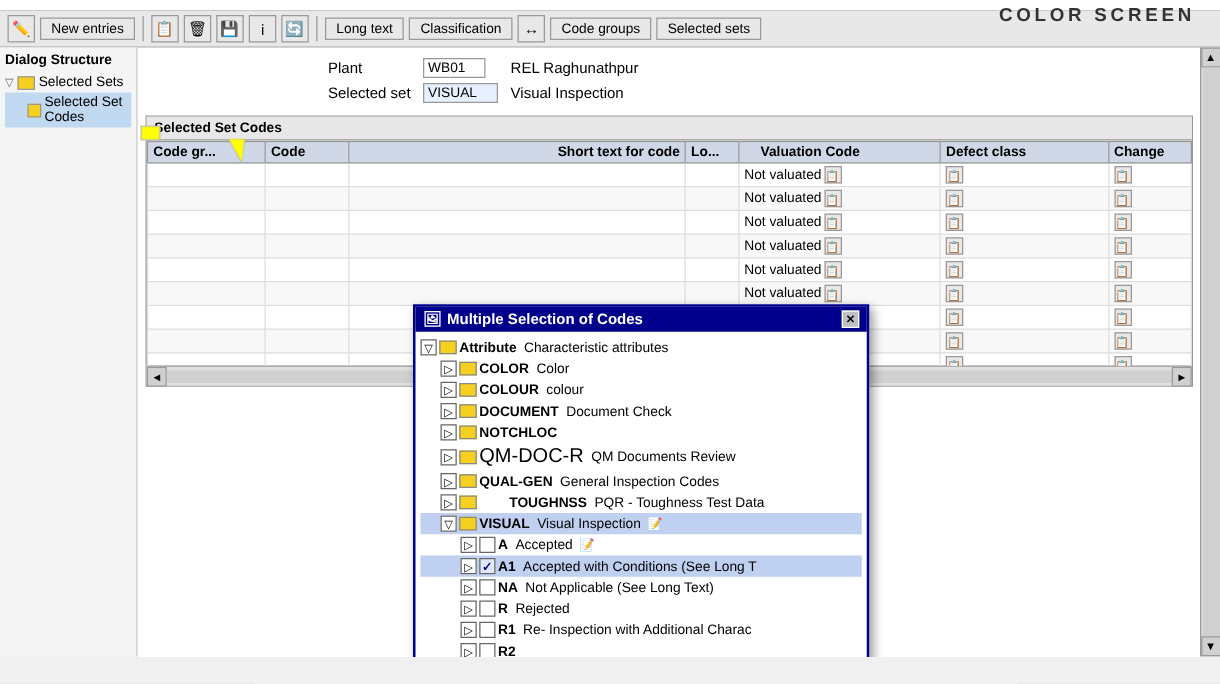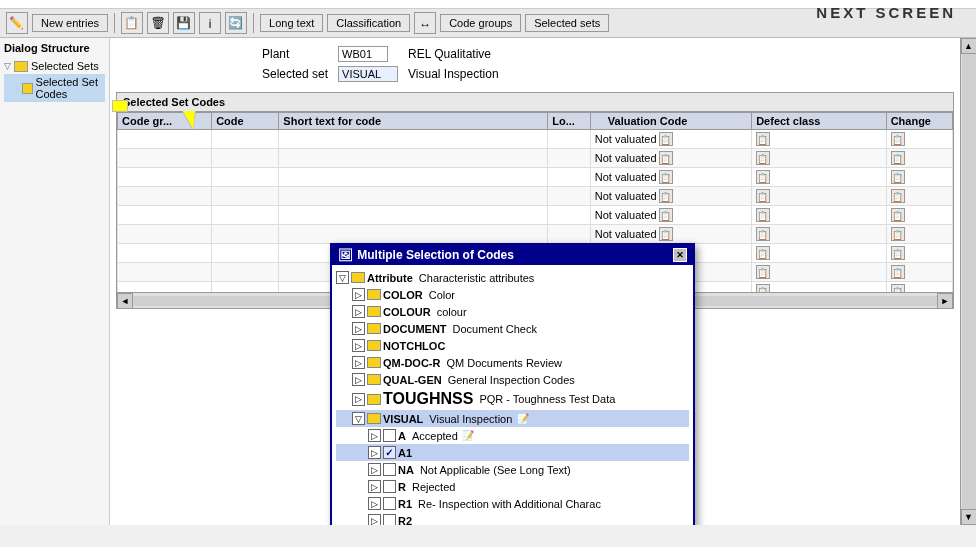--- a/index.html
+++ b/index.html
@@ -62,21 +62,21 @@
     
     .bottom-scroll { height: 16px; background: #e0e0e0; border-top: 1px solid #999; display: flex; align-items: center; }
     .scroll-btn-h { width: 16px; height: 16px; background: #d0d0d0; border: 1px solid #999; cursor: pointer; display: flex; align-items: center; justify-content: center; font-size: 9px; }
   </style>
 </head>
 <body>
 
 <div class="main-container">
 
   <div class="header" style="position:relative;">
-    <span class="next-screen-label" style="position:absolute;right:20px;top:4px;font-size:15px;font-weight:bold;letter-spacing:3px;">NEXT SCREEN</span>
+    <span class="next-screen-label" style="position:absolute;right:20px;top:4px;font-size:15px;font-weight:bold;letter-spacing:3px;">COLOR SCREEN</span>
   </div>
 
   <div class="toolbar">
     <button class="toolbar-icon-btn" title="Edit">✏️</button>
     <button class="toolbar-btn">New entries</button>
     <div class="toolbar-separator"></div>
     <button class="toolbar-icon-btn">📋</button>
     <button class="toolbar-icon-btn">🗑</button>
     <button class="toolbar-icon-btn">💾</button>
     <button class="toolbar-icon-btn">ℹ</button>
@@ -111,40 +111,40 @@
         <div style="position:absolute;bottom:-18px;left:70px;width:0;height:0;border-left:10px solid transparent;border-right:2px solid transparent;border-top:18px solid #ffff00;"></div>
         <div style="position:absolute;bottom:-20px;left:69px;width:0;height:0;border-left:11px solid transparent;border-right:3px solid transparent;border-top:20px solid #bbb;z-index:-1;"></div>
       </div>
 
       <div style="margin-bottom:8px; padding-left:140px;">
         <table style="border-collapse:collapse;font-size:11px;">
           <tbody>
           <tr>
             <td style="padding:2px 6px;"><span>Plant</span></td>
             <td style="padding:2px 4px;"><input type="text" style="width: 50px; border: 1px solid rgb(153, 153, 153); padding: 1px 3px; font-size: 11px;" value="WB01"></td>
-            <td style="padding:2px 6px;"><span>REL Qualitative</span></td>
+            <td style="padding:2px 6px;"><span>REL Raghunathpur</span></td>
           </tr>
           <tr>
             <td style="padding:2px 6px;"><span>Selected set</span></td>
             <td style="padding:2px 4px;"><input type="text" style="width: 60px; border: 1px solid rgb(153, 153, 153); padding: 1px 3px; font-size: 11px; background: rgb(232, 240, 255);" value="VISUAL"></td>
             <td style="padding:2px 6px;"><span>Visual Inspection</span></td>
           </tr>
         </tbody>
           </table>
       </div>
 
       <div class="table-section" style="margin-left:0;">
         <div class="table-section-title">Selected Set Codes</div>
         <div style="overflow:auto;max-height:180px;position:relative;">
           <table class="data-table" style="width:100%;min-width:700px;">
             <thead>
               <tr>
                 <th style="min-width:70px;">Code gr...</th>
                 <th style="min-width:50px;">Code</th>
-                <th style="min-width:200px;">Short text for code</th>
+                <th style="min-width:200px;text-align:right;">Short text for code</th>
                 <th style="min-width:30px;">Lo...</th>
                 <th style="min-width:120px;padding-left:17px;">Valuation Code</th>
                 <th style="min-width:100px;">Defect class</th>
                 <th style="min-width:40px;">Change</th>
               </tr>
             </thead>
             <tbody id="table-body">
             <tr>
       <td style="min-width:70px;height:18px;"></td>
       <td style="min-width:50px;"></td>
@@ -354,53 +354,54 @@
               <span style="font-size: 11px; margin-left: 4px;">Document Check</span>
             </div>
             <div style="display: flex; align-items: center; gap: 2px; padding: 2px 0px 2px 16px; font-size: 11px; cursor: pointer;">
               <div style="width: 13px; height: 13px; border: 1px solid rgb(102, 102, 102); background: rgb(255, 255, 255); display: flex; align-items: center; justify-content: center; font-size: 9px; cursor: pointer; flex-shrink: 0;">▷</div>
               <div style="width: 14px; height: 11px; background: rgb(245, 208, 32); border: 1px solid rgb(136, 136, 136); display: inline-block; flex-shrink: 0;"></div>
               <span style="font-weight: bold; font-size: 11px;">NOTCHLOC</span>
             </div>
             <div style="display: flex; align-items: center; gap: 2px; padding: 2px 0px 2px 16px; font-size: 11px; cursor: pointer;">
               <div style="width: 13px; height: 13px; border: 1px solid rgb(102, 102, 102); background: rgb(255, 255, 255); display: flex; align-items: center; justify-content: center; font-size: 9px; cursor: pointer; flex-shrink: 0;">▷</div>
               <div style="width: 14px; height: 11px; background: rgb(245, 208, 32); border: 1px solid rgb(136, 136, 136); display: inline-block; flex-shrink: 0;"></div>
-              <span style="font-weight: bold; font-size: 11px;">QM-DOC-R</span>
+              <span style="font-weight: normal; font-size: 16px;">QM-DOC-R</span>
               <span style="font-size: 11px; margin-left: 4px;">QM Documents Review</span>
             </div>
             <div style="display: flex; align-items: center; gap: 2px; padding: 2px 0px 2px 16px; font-size: 11px; cursor: pointer;">
               <div style="width: 13px; height: 13px; border: 1px solid rgb(102, 102, 102); background: rgb(255, 255, 255); display: flex; align-items: center; justify-content: center; font-size: 9px; cursor: pointer; flex-shrink: 0;">▷</div>
               <div style="width: 14px; height: 11px; background: rgb(245, 208, 32); border: 1px solid rgb(136, 136, 136); display: inline-block; flex-shrink: 0;"></div>
               <span style="font-weight: bold; font-size: 11px;">QUAL-GEN</span>
               <span style="font-size: 11px; margin-left: 4px;">General Inspection Codes</span>
             </div>
             <div style="display: flex; align-items: center; gap: 2px; padding: 2px 0px 2px 16px; font-size: 11px; cursor: pointer;">
               <div style="width: 13px; height: 13px; border: 1px solid rgb(102, 102, 102); background: rgb(255, 255, 255); display: flex; align-items: center; justify-content: center; font-size: 9px; cursor: pointer; flex-shrink: 0;">▷</div>
               <div style="width: 14px; height: 11px; background: rgb(245, 208, 32); border: 1px solid rgb(136, 136, 136); display: inline-block; flex-shrink: 0;"></div>
-              <span style="font-weight: bold; font-size: 16px;">TOUGHNSS</span>
+              <span style="font-weight: bold; font-size: 11px; margin-left: 24px;">TOUGHNSS</span>
               <span style="font-size: 11px; margin-left: 4px;">PQR - Toughness Test Data</span>
             </div>
             <div style="display: flex; align-items: center; gap: 2px; padding: 2px 0px 2px 16px; font-size: 11px; cursor: pointer; background: rgb(192, 208, 240);">
               <div style="width: 13px; height: 13px; border: 1px solid rgb(102, 102, 102); background: rgb(255, 255, 255); display: flex; align-items: center; justify-content: center; font-size: 9px; cursor: pointer; flex-shrink: 0;">▽</div>
               <div style="width: 14px; height: 11px; background: rgb(245, 208, 32); border: 1px solid rgb(136, 136, 136); display: inline-block; flex-shrink: 0;"></div>
               <span style="font-weight: bold; font-size: 11px;">VISUAL</span>
               <span style="font-size: 11px; margin-left: 4px;">Visual Inspection</span>
               <span style="font-size: 10px; margin-left: 3px; cursor: pointer;">📝</span>
             </div>
             <div style="display: flex; align-items: center; gap: 2px; padding: 2px 0px 2px 32px; font-size: 11px; cursor: pointer;">
               <div style="width: 13px; height: 13px; border: 1px solid rgb(102, 102, 102); background: rgb(255, 255, 255); display: flex; align-items: center; justify-content: center; font-size: 9px; cursor: pointer; flex-shrink: 0;">▷</div>
               <div style="width: 13px; height: 13px; border: 1px solid rgb(102, 102, 102); background: rgb(255, 255, 255); display: flex; align-items: center; justify-content: center; font-size: 10px; flex-shrink: 0;"></div>
               <span style="font-weight: bold; font-size: 11px;">A</span>
               <span style="font-size: 11px; margin-left: 4px;">Accepted</span>
               <span style="font-size: 10px; margin-left: 3px; cursor: pointer;">📝</span>
             </div>
             <div style="display: flex; align-items: center; gap: 2px; padding: 2px 0px 2px 32px; font-size: 11px; cursor: pointer; background: rgb(192, 208, 240);">
               <div style="width: 13px; height: 13px; border: 1px solid rgb(102, 102, 102); background: rgb(255, 255, 255); display: flex; align-items: center; justify-content: center; font-size: 9px; cursor: pointer; flex-shrink: 0;">▷</div>
               <div style="width: 13px; height: 13px; border: 1px solid rgb(102, 102, 102); background: rgb(224, 232, 255); display: flex; align-items: center; justify-content: center; font-size: 10px; flex-shrink: 0; color: rgb(0, 0, 139); font-weight: bold;">✓</div>
               <span style="font-weight: bold; font-size: 11px;">A1</span>
+              <span style="font-size: 11px; margin-left: 4px;">Accepted with Conditions (See Long T</span>
             </div>
             <div style="display: flex; align-items: center; gap: 2px; padding: 2px 0px 2px 32px; font-size: 11px; cursor: pointer;">
               <div style="width: 13px; height: 13px; border: 1px solid rgb(102, 102, 102); background: rgb(255, 255, 255); display: flex; align-items: center; justify-content: center; font-size: 9px; cursor: pointer; flex-shrink: 0;">▷</div>
               <div style="width: 13px; height: 13px; border: 1px solid rgb(102, 102, 102); background: rgb(255, 255, 255); display: flex; align-items: center; justify-content: center; font-size: 10px; flex-shrink: 0;"></div>
               <span style="font-weight: bold; font-size: 11px;">NA</span>
               <span style="font-size: 11px; margin-left: 4px;">Not Applicable (See Long Text)</span>
             </div>
             <div style="display: flex; align-items: center; gap: 2px; padding: 2px 0px 2px 32px; font-size: 11px; cursor: pointer;">
               <div style="width: 13px; height: 13px; border: 1px solid rgb(102, 102, 102); background: rgb(255, 255, 255); display: flex; align-items: center; justify-content: center; font-size: 9px; cursor: pointer; flex-shrink: 0;">▷</div>
               <div style="width: 13px; height: 13px; border: 1px solid rgb(102, 102, 102); background: rgb(255, 255, 255); display: flex; align-items: center; justify-content: center; font-size: 10px; flex-shrink: 0;"></div>

